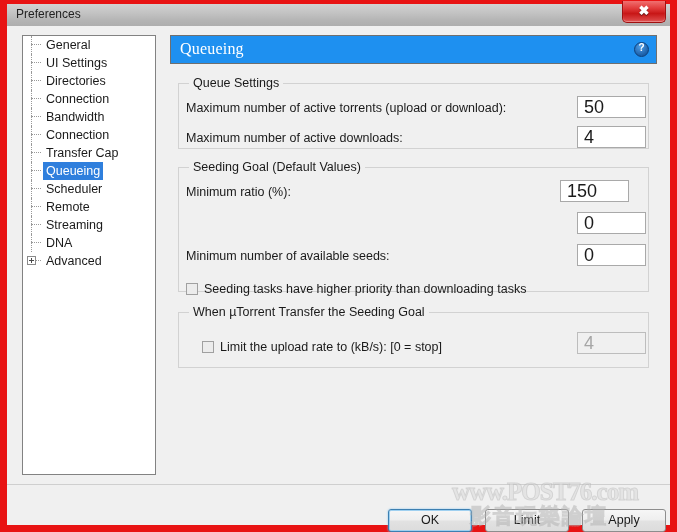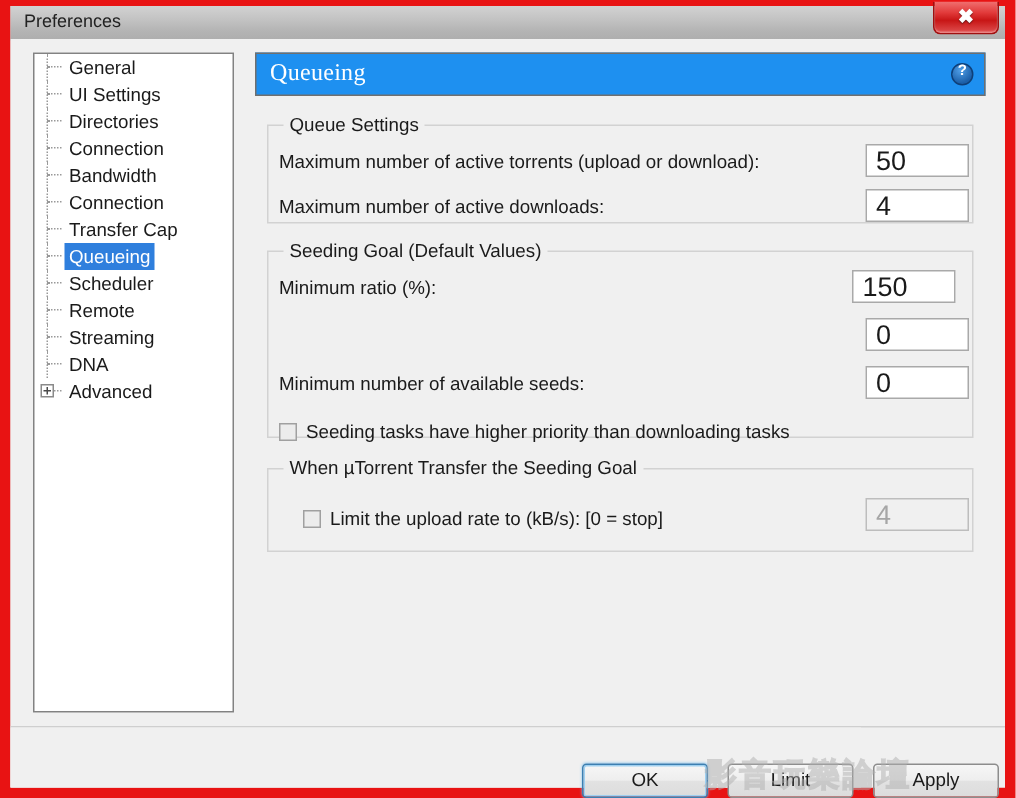--- a/index.html
+++ b/index.html
@@ -406,21 +406,21 @@
       <div class="field-label" style="left:16px; top:66px;">Maximum number of active torrents (upload or download):</div>
       <div class="textbox" style="left:407px; top:61px;">50</div>
 
       <div class="field-label" style="left:16px; top:96px;">Maximum number of active downloads:</div>
       <div class="textbox" style="left:407px; top:91px;">4</div>
 
       <div class="group" style="left:8px; top:132px; width:471px; height:125px;">
         <div class="group-legend">Seeding Goal (Default Values)</div>
       </div>
       <div class="field-label" style="left:16px; top:150px;">Minimum ratio (%):</div>
-      <div class="textbox" style="left:398px; top:145px;">150</div>
+      <div class="textbox" style="left:390px; top:145px;">150</div>
 
       <div class="textbox" style="left:407px; top:177px;">0</div>
 
       <div class="field-label" style="left:16px; top:214px;">Minimum number of available seeds:</div>
       <div class="textbox" style="left:407px; top:209px;">0</div>
 
       <div class="checkrow" style="left:16px; top:244px;">
         <span class="checkbox"></span><span class="check-label">Seeding tasks have higher priority than downloading tasks</span>
       </div>
 
@@ -438,14 +438,15 @@
     <div id="footer">
       <div class="dlg-btn default" id="btn-ok">OK</div>
       <div class="dlg-btn" id="btn-cancel">Limit</div>
       <div class="dlg-btn" id="btn-apply">Apply</div>
     </div>
 
   </div>
 </div>
 
 <div id="watermark">
+  <div id="wm-line1">www.POST76.com</div>
   <div id="wm-line2">影音玩樂論壇</div>
 </div>
 
 </body></html>

